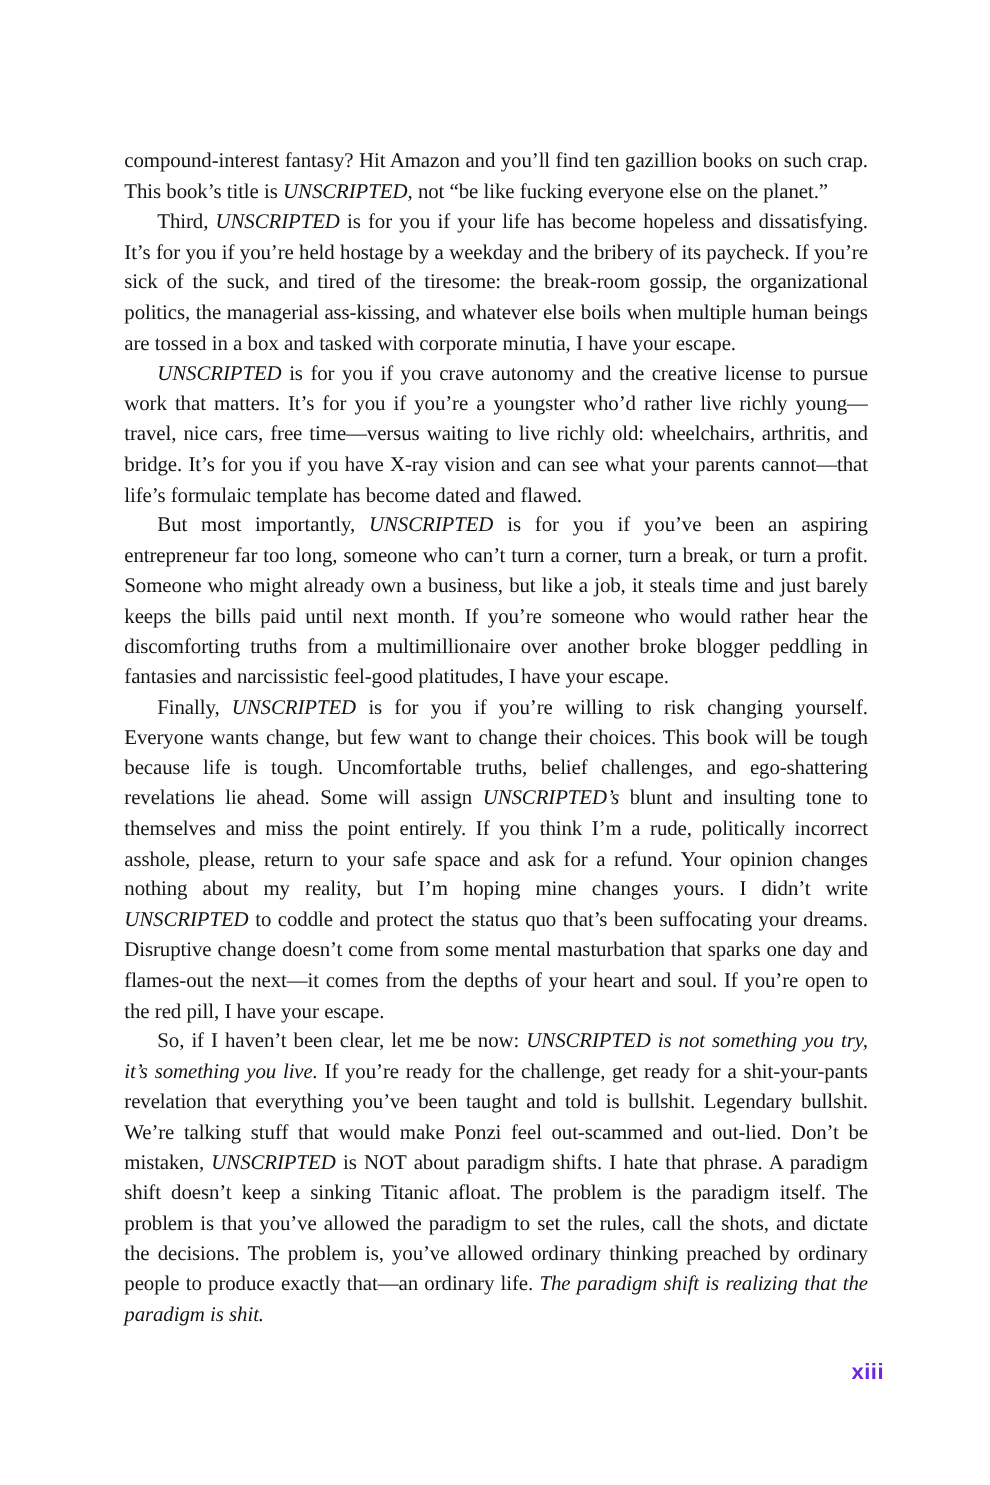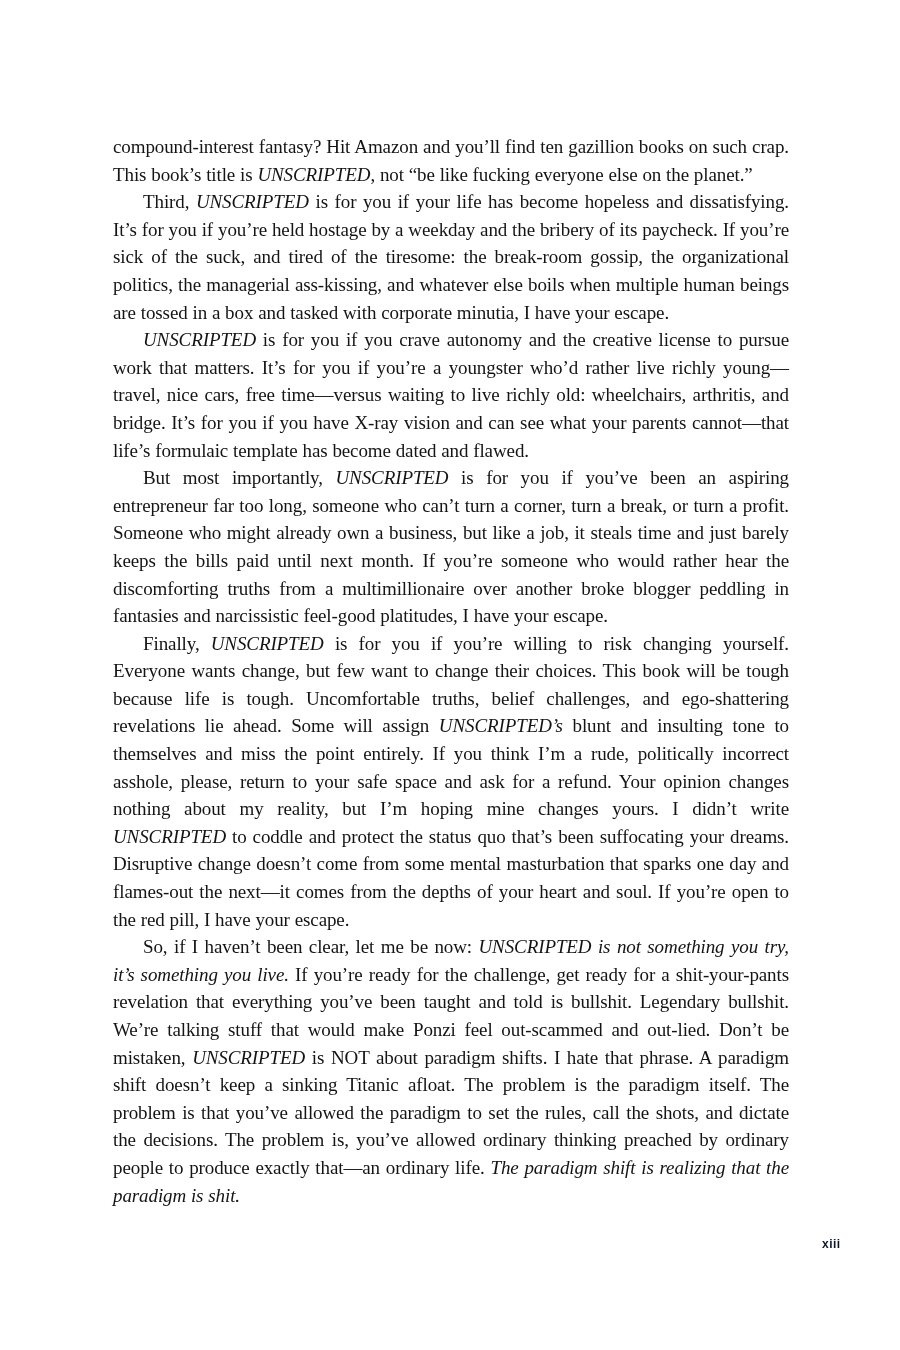--- a/index.html
+++ b/index.html
@@ -25,26 +25,26 @@
     font-size: 19px;
     line-height: 27.6px;
     text-align: justify;
     letter-spacing: -0.1px;
     word-spacing: 0.2px;
   }
   .para.indent { text-indent: 30px; }
   .em { font-style: italic; }
   .folio {
     position: absolute;
-    left: 822px;
+    left: 774px;
     top: 1194px;
     font-family: "Liberation Sans", sans-serif;
     font-weight: 700;
-    font-size: 12px;
-    color: #0f172a;
+    font-size: 20px;
+    color: #6d28d9;
     letter-spacing: 0.5px;
   }
 </style>
 </head>
 <body>
 
 <div class="page">
   <div class="text-block">
       <p class="para"><span>compound-interest fantasy? Hit Amazon and you’ll find ten gazillion books on such crap. This book’s title is </span><span class="em">UNSCRIPTED</span><span>, not “be like fucking everyone else on the planet.”</span></p>
       <p class="para indent"><span>Third, </span><span class="em">UNSCRIPTED</span><span> is for you if your life has become hopeless and dissatisfying. It’s for you if you’re held hostage by a weekday and the bribery of its paycheck. If you’re sick of the suck, and tired of the tiresome: the break-room gossip, the organizational politics, the managerial ass-kissing, and whatever else boils when multiple human beings are tossed in a box and tasked with corporate minutia, I have your escape.</span></p>

